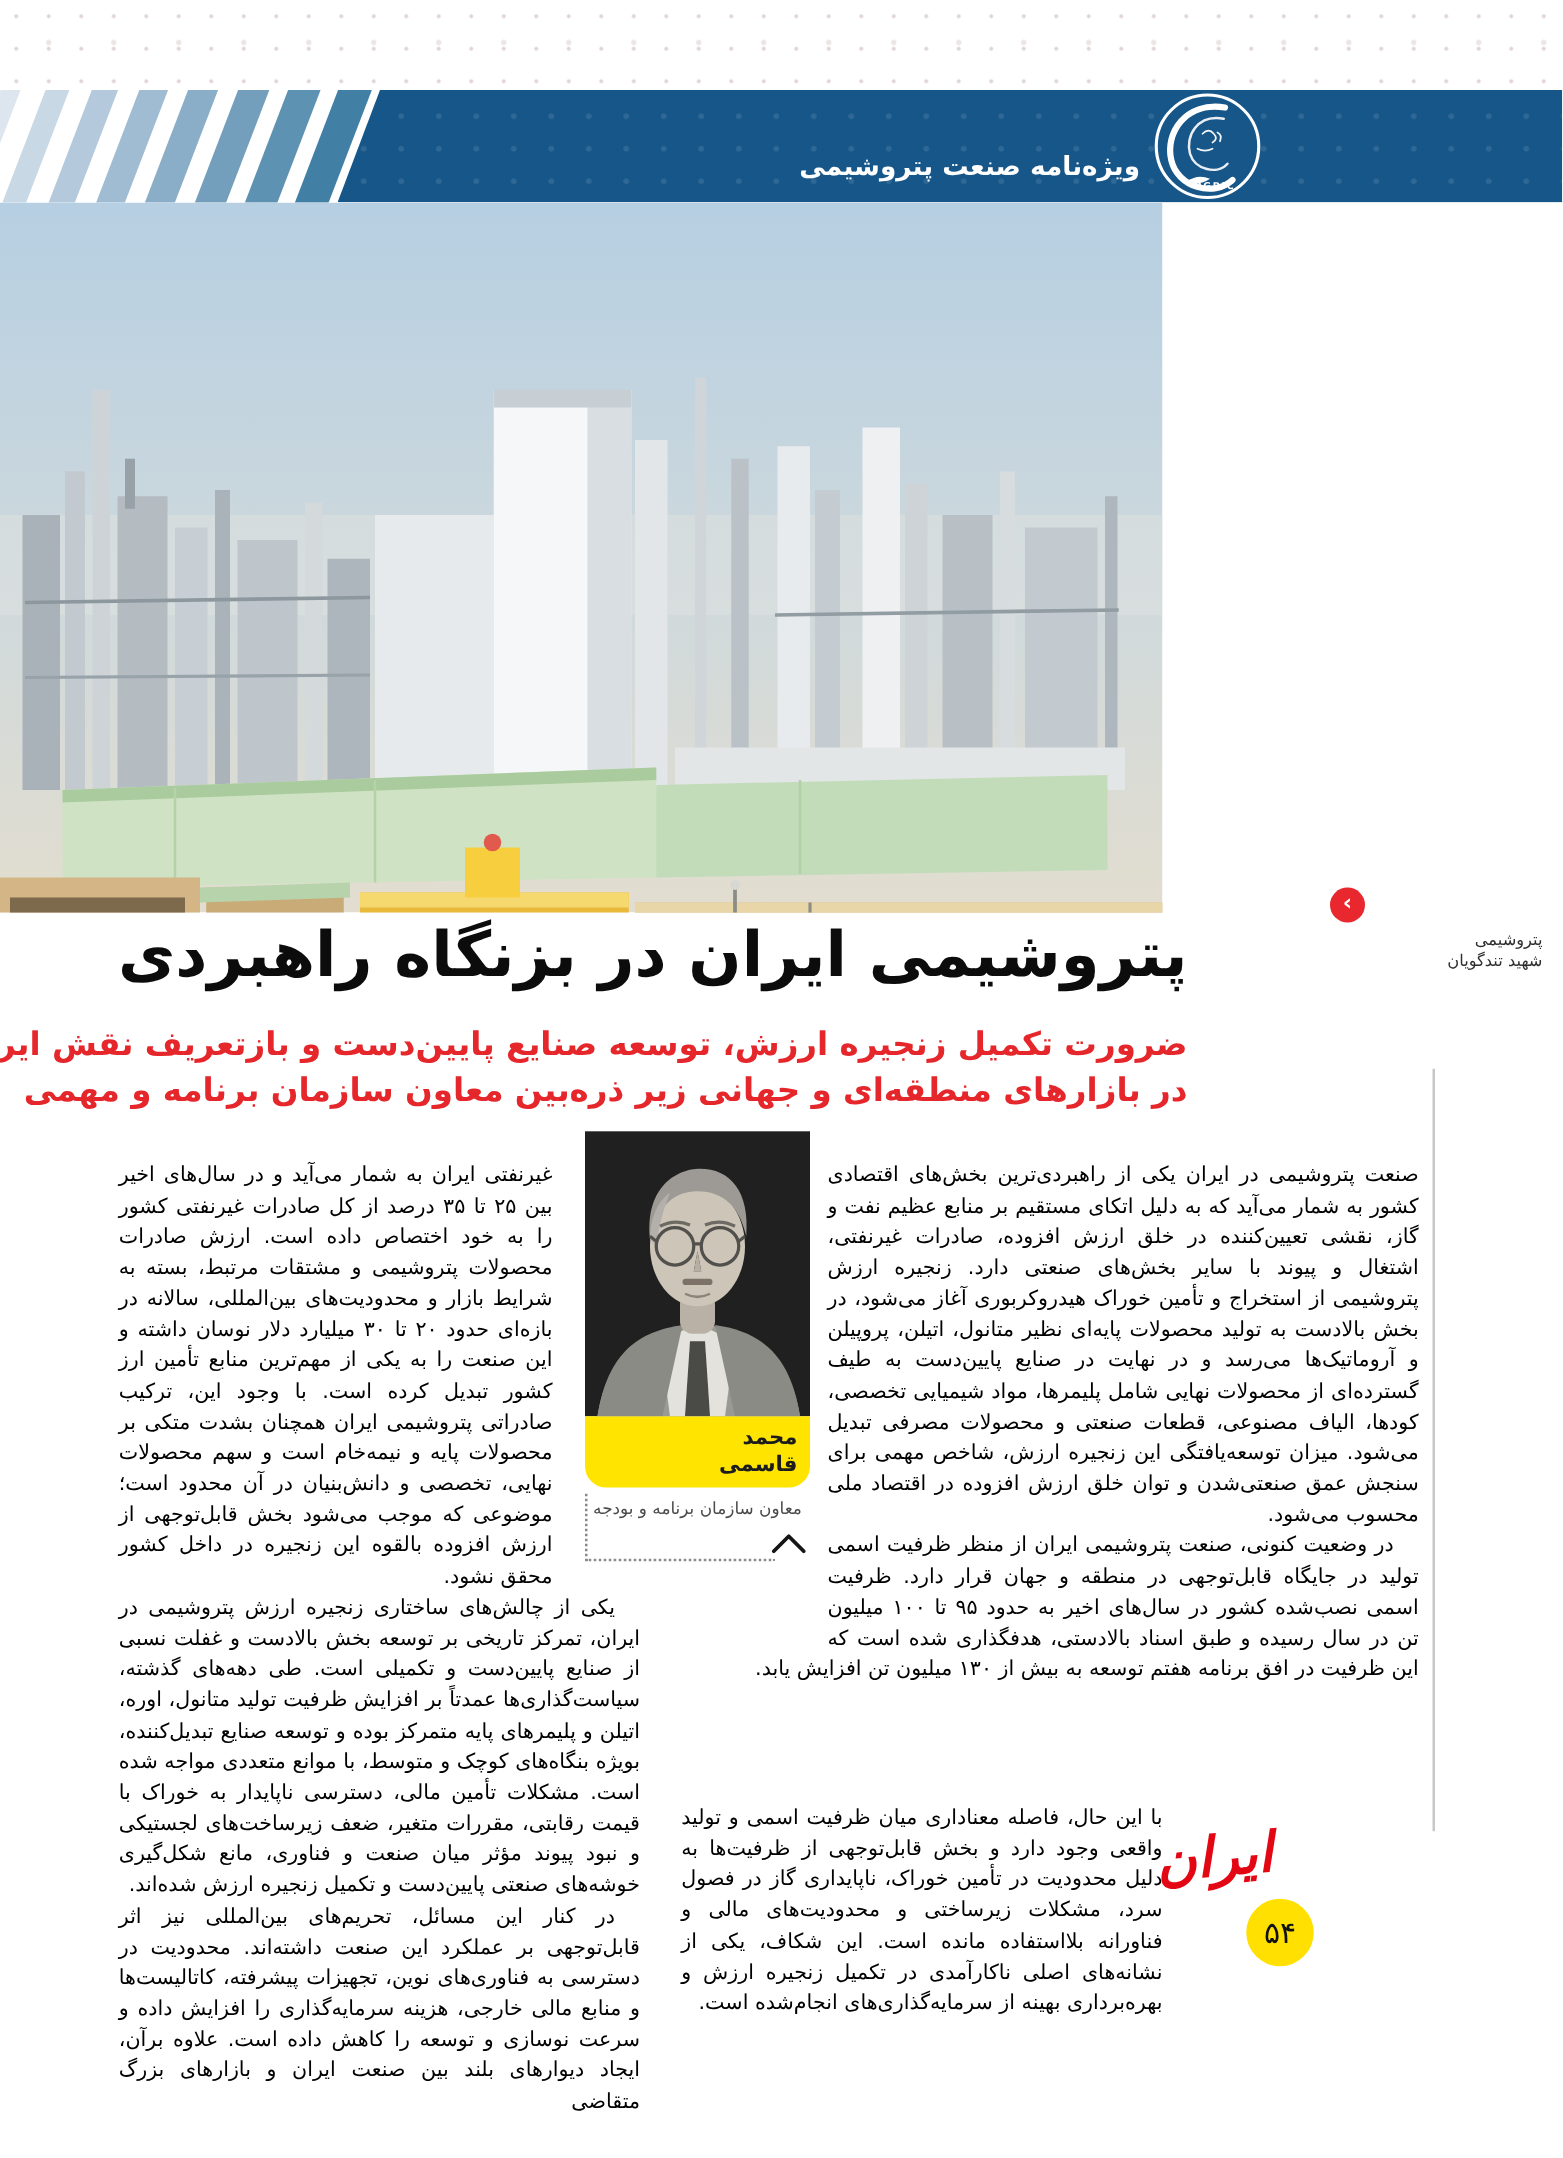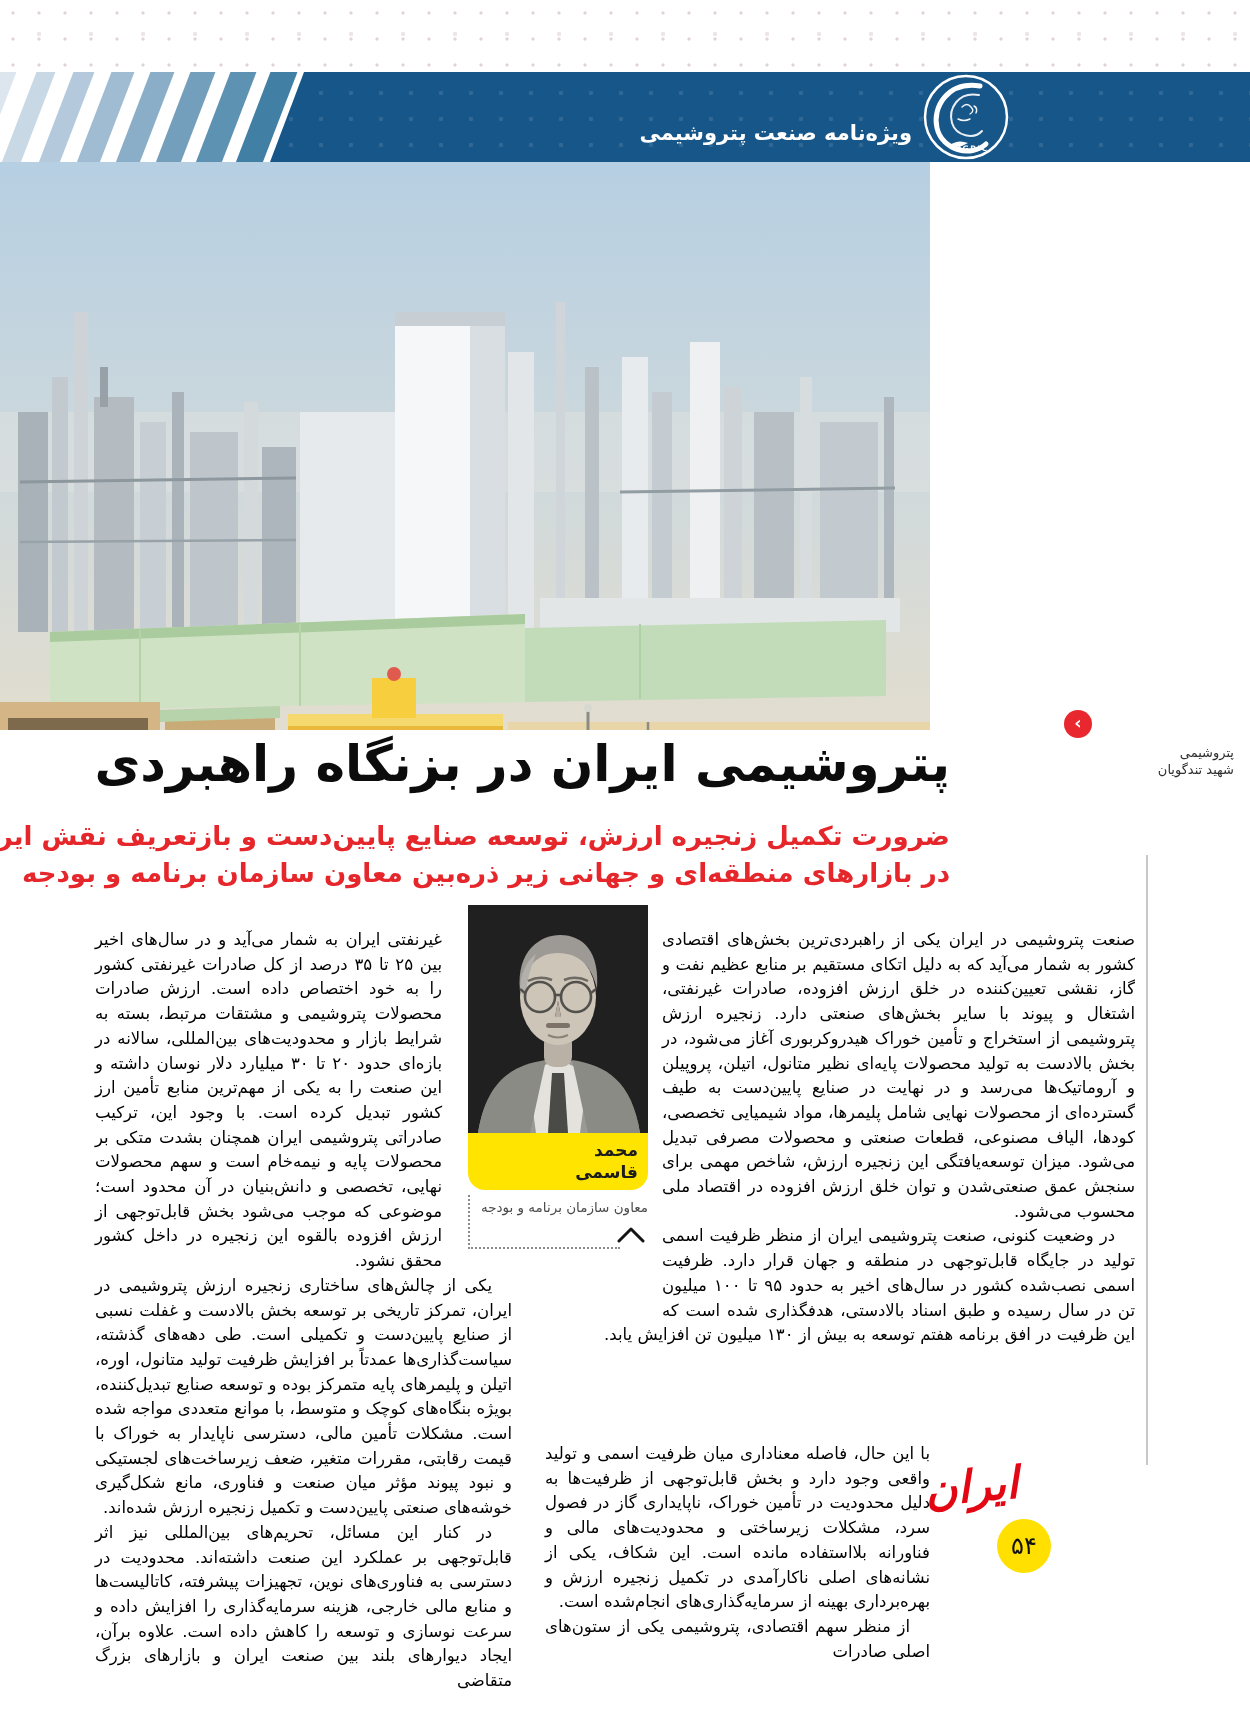--- a/index.html
+++ b/index.html
@@ -53,21 +53,21 @@
   .vrule{position:absolute;left:1146px;top:855px;width:2px;height:610px;background:#c8c8c8;}
   
   .figure{position:absolute;left:468px;top:905px;width:180px;}
   .portrait{width:180px;height:228px;display:block;}
   .nameplate{
     width:180px;height:57px;background:#ffe400;border-radius:0 0 17px 17px;
     direction:rtl;text-align:right;box-sizing:border-box;padding:6px 10px 0 0;
     font-size:17px;line-height:22px;font-weight:bold;color:#1c1c1c;
   }
   .nameplate span{display:block;padding-left:30px;}
-  .figcaption{margin-top:9px;font-size:13.5px;color:#4a4a4a;direction:rtl;}
+  .figcaption{margin-top:9px;text-align:center;font-size:13.5px;color:#4a4a4a;direction:rtl;}
   .dot-l{position:absolute;left:0;top:290px;width:150px;height:52px;
          border-left:2px dotted #8a8a8a;border-bottom:2px dotted #8a8a8a;}
   .fig-chevron{position:absolute;right:2px;top:322px;}
   
   .bodycol{
     position:absolute;direction:rtl;text-align:justify;color:#000000;
     font-size:16.5px;line-height:24.7px;
   }
   .bodycol p{margin:0;}
   .bodycol p.ind{text-indent:20px;}
@@ -196,21 +196,21 @@
   <circle cx="588" cy="546" r="4" fill="#d8d8d2"></circle>
   <rect x="826" y="618" width="70" height="44" fill="#8a3a30"></rect>
 
   <rect x="0" y="662" width="930" height="40" fill="#d8d5c8"></rect>
   <rect x="0" y="640" width="930" height="8" fill="#cfccbf" opacity=".6"></rect>
 </svg>
 
 <div class="headline">پتروشیمی ایران در بزنگاه راهبردی</div>
 <div class="subhead">
   <div>ضرورت تکمیل زنجیره ارزش، توسعه صنایع پایین‌دست و بازتعریف نقش ایران</div>
-  <div>در بازارهای منطقه‌ای و جهانی زیر ذره‌بین معاون سازمان برنامه و بودجه</div>
+  <div>در بازارهای منطقه‌ای و جهانی زیر ذره‌بین معاون سازمان برنامه و مهمی</div>
 </div>
 
 <div class="side-circle"><span>‹</span></div>
 <div class="side-label">
   <div>پتروشیمی</div>
   <div>شهید تندگویان</div>
 </div>
 <div class="vrule"></div>
 
 <div class="figure">
@@ -254,21 +254,20 @@
   </svg>
 </div>
 
 <div class="bodycol col-right-a">
   <div class="sp-a-left"></div>
   <p>صنعت پتروشیمی در ایران یکی از راهبردی‌ترین بخش‌های اقتصادی کشور به شمار می‌آید که به دلیل اتکای مستقیم بر منابع عظیم نفت و گاز، نقشی تعیین‌کننده در خلق ارزش افزوده، صادرات غیرنفتی، اشتغال و پیوند با سایر بخش‌های صنعتی دارد. زنجیره ارزش پتروشیمی از استخراج و تأمین خوراک هیدروکربوری آغاز می‌شود، در بخش بالادست به تولید محصولات پایه‌ای نظیر متانول، اتیلن، پروپیلن و آروماتیک‌ها می‌رسد و در نهایت در صنایع پایین‌دست به طیف گسترده‌ای از محصولات نهایی شامل پلیمرها، مواد شیمیایی تخصصی، کودها، الیاف مصنوعی، قطعات صنعتی و محصولات مصرفی تبدیل می‌شود. میزان توسعه‌یافتگی این زنجیره ارزش، شاخص مهمی برای سنجش عمق صنعتی‌شدن و توان خلق ارزش افزوده در اقتصاد ملی محسوب می‌شود.</p>
   <p class="ind">در وضعیت کنونی، صنعت پتروشیمی ایران از منظر ظرفیت اسمی تولید در جایگاه قابل‌توجهی در منطقه و جهان قرار دارد. ظرفیت اسمی نصب‌شده کشور در سال‌های اخیر به حدود ۹۵ تا ۱۰۰ میلیون تن در سال رسیده و طبق اسناد بالادستی، هدفگذاری شده است که این ظرفیت در افق برنامه هفتم توسعه به بیش از ۱۳۰ میلیون تن افزایش یابد.</p>
 </div>
 <div class="bodycol col-right-b">
   <p>با این حال، فاصله معناداری میان ظرفیت اسمی و تولید واقعی وجود دارد و بخش قابل‌توجهی از ظرفیت‌ها به دلیل محدودیت در تأمین خوراک، ناپایداری گاز در فصول سرد، مشکلات زیرساختی و محدودیت‌های مالی و فناورانه بلااستفاده مانده است. این شکاف، یکی از نشانه‌های اصلی ناکارآمدی در تکمیل زنجیره ارزش و بهره‌برداری بهینه از سرمایه‌گذاری‌های انجام‌شده است.</p>
-  <p class="ind">از منظر سهم اقتصادی، پتروشیمی یکی از ستون‌های اصلی صادرات</p>
 </div>
 <div class="bodycol col-left">
   <div class="sp-l-right"></div>
   <p>غیرنفتی ایران به شمار می‌آید و در سال‌های اخیر بین ۲۵ تا ۳۵ درصد از کل صادرات غیرنفتی کشور را به خود اختصاص داده است. ارزش صادرات محصولات پتروشیمی و مشتقات مرتبط، بسته به شرایط بازار و محدودیت‌های بین‌المللی، سالانه در بازه‌ای حدود ۲۰ تا ۳۰ میلیارد دلار نوسان داشته و این صنعت را به یکی از مهم‌ترین منابع تأمین ارز کشور تبدیل کرده است. با وجود این، ترکیب صادراتی پتروشیمی ایران همچنان بشدت متکی بر محصولات پایه و نیمه‌خام است و سهم محصولات نهایی، تخصصی و دانش‌بنیان در آن محدود است؛ موضوعی که موجب می‌شود بخش قابل‌توجهی از ارزش افزوده بالقوه این زنجیره در داخل کشور محقق نشود.</p>
   <p class="ind">یکی از چالش‌های ساختاری زنجیره ارزش پتروشیمی در ایران، تمرکز تاریخی بر توسعه بخش بالادست و غفلت نسبی از صنایع پایین‌دست و تکمیلی است. طی دهه‌های گذشته، سیاست‌گذاری‌ها عمدتاً بر افزایش ظرفیت تولید متانول، اوره، اتیلن و پلیمرهای پایه متمرکز بوده و توسعه صنایع تبدیل‌کننده، بویژه بنگاه‌های کوچک و متوسط، با موانع متعددی مواجه شده است. مشکلات تأمین مالی، دسترسی ناپایدار به خوراک با قیمت رقابتی، مقررات متغیر، ضعف زیرساخت‌های لجستیکی و نبود پیوند مؤثر میان صنعت و فناوری، مانع شکل‌گیری خوشه‌های صنعتی پایین‌دست و تکمیل زنجیره ارزش شده‌اند.</p>
   <p class="ind">در کنار این مسائل، تحریم‌های بین‌المللی نیز اثر قابل‌توجهی بر عملکرد این صنعت داشته‌اند. محدودیت در دسترسی به فناوری‌های نوین، تجهیزات پیشرفته، کاتالیست‌ها و منابع مالی خارجی، هزینه سرمایه‌گذاری را افزایش داده و سرعت نوسازی و توسعه را کاهش داده است. علاوه برآن، ایجاد دیوارهای بلند بین صنعت ایران و بازارهای بزرگ متقاضی</p>
 </div>
 
 <div class="brand">ایران</div>
 <div class="pagenum">۵۴</div>

